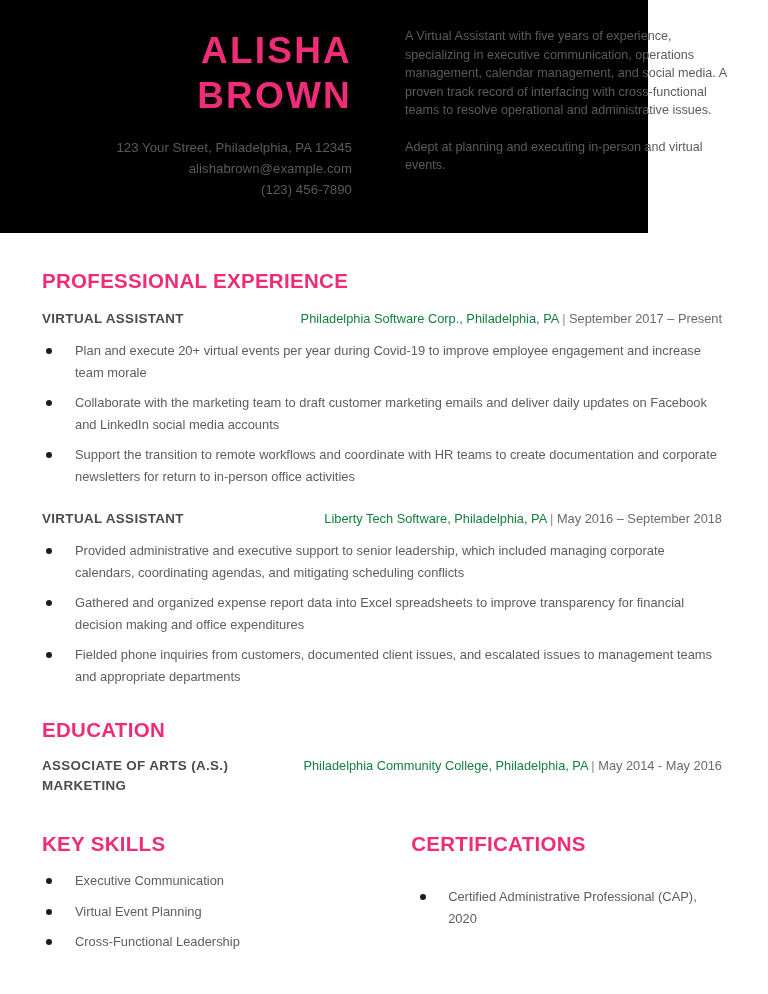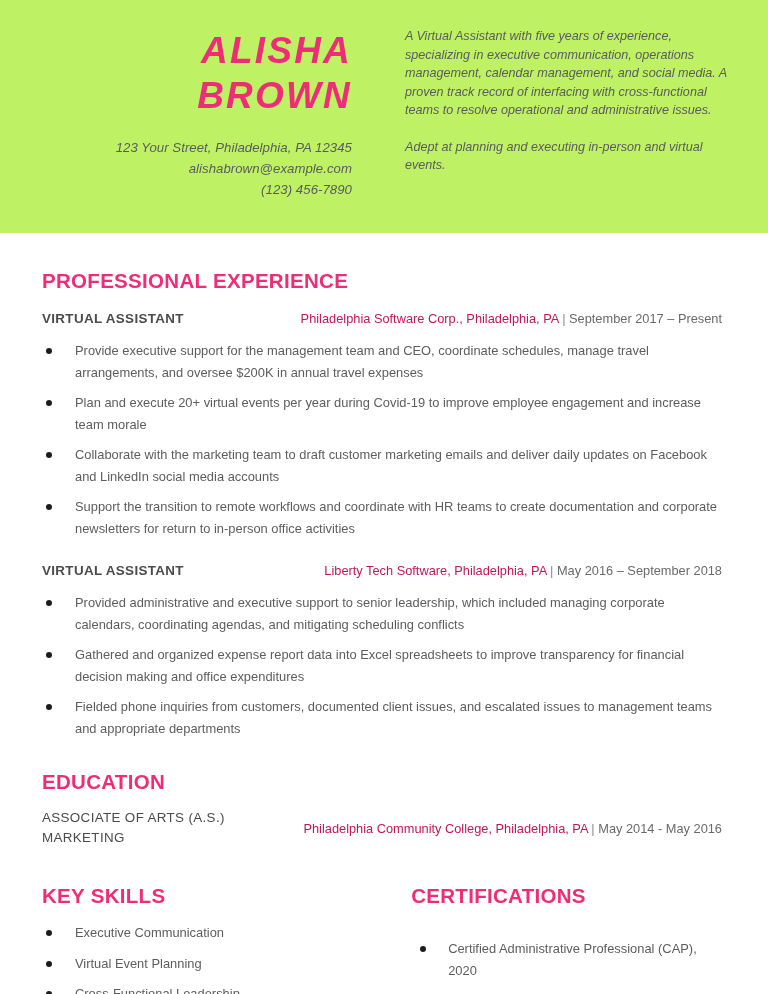--- a/index.html
+++ b/index.html
@@ -18,25 +18,24 @@
   .page {
     position: relative;
     width: 768px;
     height: 994px;
     background: #ffffff;
   }
 
   
   .header {
     position: relative;
-    width: 768px;
+    width: 648px;
     height: 233px;
-    background: #bef264;
+    background: #000000;
     box-sizing: border-box;
-    font-style: italic;
   }
 
   .header-left {
     position: absolute;
     left: 0;
     top: 0;
     width: 352px;
     text-align: right;
   }
 
@@ -95,42 +94,42 @@
     text-transform: uppercase;
     margin: 0;
   }
 
   #sec-experience { padding-top: 36px; }
   #sec-education  { padding-top: 31px; }
 
   .entry-head {
     display: flex;
     justify-content: space-between;
-    align-items: center;
+    align-items: flex-start;
     margin-top: 16px;
   }
   .entry-head.tight { margin-top: 14px; }
 
   .job-title {
     font-family: "Liberation Sans", sans-serif;
     font-weight: bold;
     font-size: 13.4px;
     letter-spacing: 0.35px;
     color: #4b4b4d;
     text-transform: uppercase;
     line-height: 19px;
   }
 
   .entry-meta {
     font-size: 12.8px;
     color: #6a6a6c;
     text-align: right;
     line-height: 19px;
   }
-  .entry-org { color: #be185d; }
+  .entry-org { color: #15803d; }
   .entry-sep { color: #8c8c8e; }
   .entry-date { color: #6a6a6c; }
 
   ul.bullets {
     list-style: none;
     margin: 12px 0 0 0;
     padding: 0;
   }
   ul.bullets li {
     position: relative;
@@ -149,21 +148,21 @@
     width: 6px;
     height: 6px;
     border-radius: 50%;
     background: #1c1c1c;
   }
 
   .entry-block + .entry-block { margin-top: 22px; }
 
   .edu-title-stack {
     font-family: "Liberation Sans", sans-serif;
-    font-weight: normal;
+    font-weight: bold;
     font-size: 13.4px;
     letter-spacing: 0.35px;
     color: #4b4b4d;
     text-transform: uppercase;
     line-height: 20px;
   }
 
   
   .two-col {
     display: flex;
@@ -231,21 +230,20 @@
       <h2 class="section-title">PROFESSIONAL EXPERIENCE</h2>
 
       <div class="entry-block">
         <div class="entry-head">
           <div class="job-title">VIRTUAL ASSISTANT</div>
           <div class="entry-meta">
             <span class="entry-org">Philadelphia Software Corp., Philadelphia, PA</span><span class="entry-sep"> | </span><span class="entry-date">September 2017 – Present</span>
           </div>
         </div>
         <ul class="bullets">
-          <li>Provide executive support for the management team and CEO, coordinate schedules, manage travel arrangements, and oversee $200K in annual travel expenses</li>
           <li>Plan and execute 20+ virtual events per year during Covid-19 to improve employee engagement and increase team morale</li>
           <li>Collaborate with the marketing team to draft customer marketing emails and deliver daily updates on Facebook and LinkedIn social media accounts</li>
           <li>Support the transition to remote workflows and coordinate with HR teams to create documentation and corporate newsletters for return to in-person office activities</li>
         </ul>
       </div>
 
       <div class="entry-block">
         <div class="entry-head">
           <div class="job-title">VIRTUAL ASSISTANT</div>
           <div class="entry-meta">

